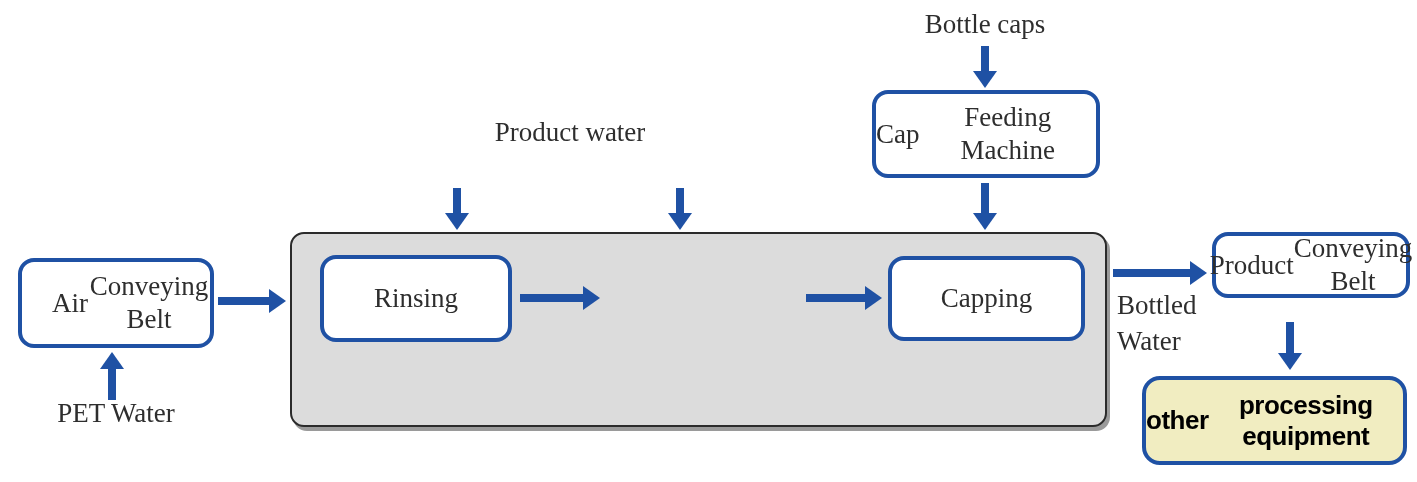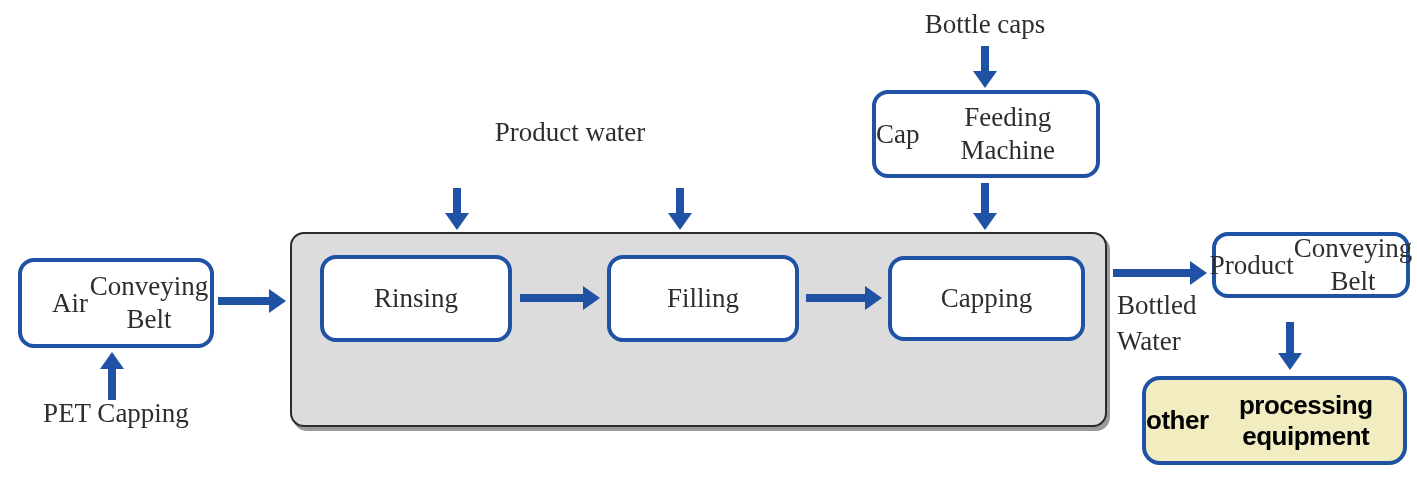--- a/index.html
+++ b/index.html
@@ -75,40 +75,39 @@
 <div class="canvas">
 
   <div class="panel"></div>
 
   <div class="lbl" style="left:885px;top:8px;width:200px;">Bottle caps</div>
 
   <div class="lbl" style="left:370px;top:116px;width:400px;">
     <div>Product water</div>
   </div>
 
-  <div class="lbl" style="left:30px;top:397px;width:172px;">PET Capping</div>
+  <div class="lbl" style="left:30px;top:397px;width:172px;">PET Water</div>
 
   <div class="lbl left" style="left:1117px;top:288px;width:110px;">
     <div>Bottled</div>
     <div>Water</div>
   </div>
 
   <div class="node" style="left:872px;top:90px;width:228px;height:88px;">
     <span>Cap</span>
     <span>Feeding Machine</span>
   </div>
 
   <div class="node" style="left:18px;top:258px;width:196px;height:90px;padding-left:30px;">
     <span>Air</span>
     <span>Conveying Belt</span>
   </div>
 
   <div class="node" style="left:320px;top:255px;width:192px;height:87px;">Rinsing</div>
 
-  <div class="node" style="left:607px;top:255px;width:192px;height:87px;">Filling</div>
 
   <div class="node" style="left:888px;top:256px;width:197px;height:85px;">Capping</div>
 
   <div class="node" style="left:1212px;top:232px;width:198px;height:66px;">
     <span>Product</span>
     <span>Conveying Belt</span>
   </div>
 
   <div class="node ylw" style="left:1142px;top:376px;width:265px;height:89px;">
     <span>other</span>

